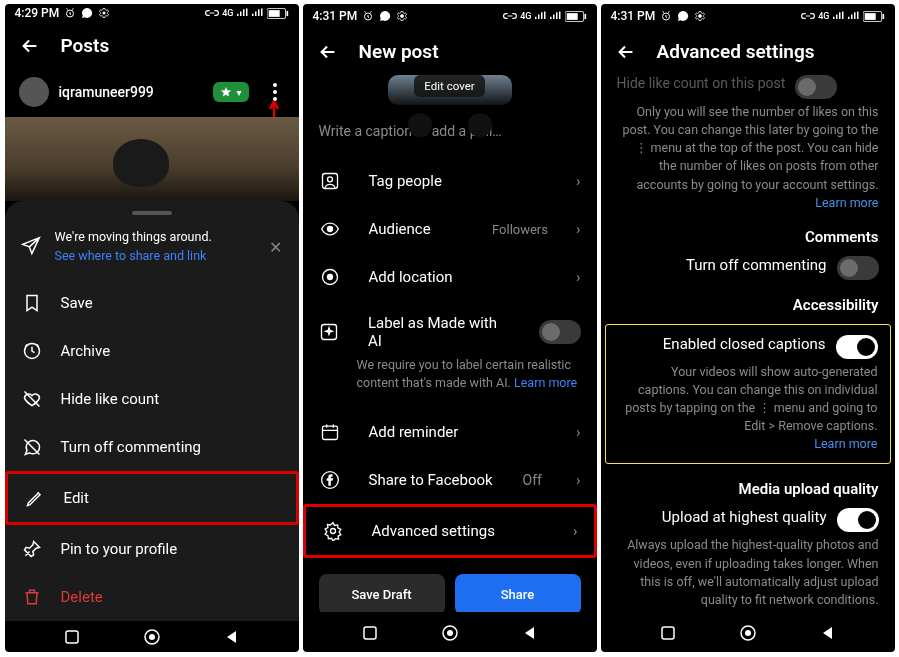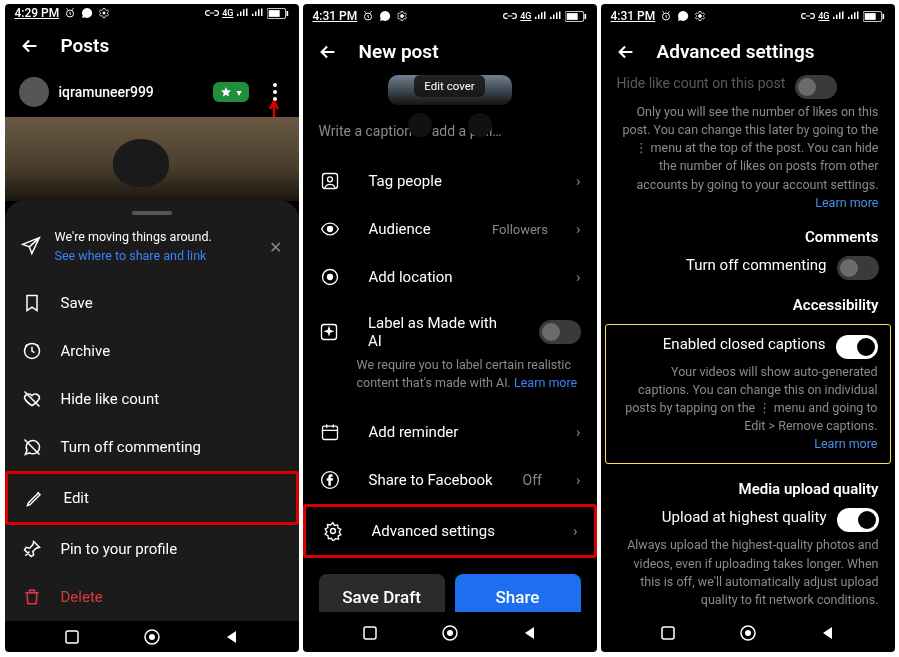--- a/index.html
+++ b/index.html
@@ -1,19 +1,19 @@
 <!DOCTYPE html>
 <html><head>
 <meta charset="utf-8">
 <style>
   *{margin:0;padding:0;box-sizing:border-box;-webkit-font-smoothing:antialiased;}
   body{background:#fff;font-family:-apple-system,"Segoe UI",Roboto,sans-serif;display:flex;justify-content:center;padding:4px;}
   .screens{display:flex;gap:4px;}
   .screen{width:294px;height:648px;background:#000;border-radius:4px;overflow:hidden;display:flex;flex-direction:column;color:#fff;font-size:14px;position:relative;}
-  .status-bar{height:24px;display:flex;align-items:center;justify-content:space-between;padding:0 10px;font-size:12px;font-weight:500;text-decoration:underline;}
+  .status-bar{height:24px;display:flex;align-items:center;justify-content:space-between;padding:0 10px;font-size:12px;font-weight:500;}
   .status-left{display:flex;align-items:center;gap:5px;}
   .status-right{display:flex;align-items:center;gap:3px;}
   .s-icon svg{display:block;}
   .header{display:flex;align-items:center;gap:20px;padding:12px 14px;font-size:19px;font-weight:600;}
   .header .back{width:22px;height:22px;display:flex;align-items:center;justify-content:center;}
   .content{flex:1;overflow:hidden;display:flex;flex-direction:column;}
   
   .profile-row{display:flex;align-items:center;padding:8px 14px 10px;gap:10px;}
   .avatar{width:30px;height:30px;border-radius:50%;background:#555;}
   .username{flex:1;font-size:14px;font-weight:500;}
@@ -44,21 +44,21 @@
   .opt{display:flex;align-items:center;gap:28px;padding:13px 16px;font-size:15px;}
   .opt .icon{width:22px;height:22px;display:flex;align-items:center;justify-content:center;}
   .opt .chev{margin-left:auto;color:#888;}
   .opt .off{margin-left:auto;color:#888;font-size:14px;margin-right:6px;}
   .opt .followers{margin-left:auto;color:#888;font-size:13px;}
   .ai-block{padding:2px 16px 16px 54px;}
   .ai-block .ai-desc{font-size:12.5px;color:#8a8a8a;line-height:1.35;}
   .ai-block .lm{color:#3b82f6;}
   .ai-toggle{margin-left:auto;}
   .btn-row{display:flex;gap:10px;padding:16px;}
-  .btn{flex:1;padding:13px 0;border-radius:8px;font-size:17px;font-weight:500;text-align:center;}
+  .btn{flex:1;padding:13px 0;border-radius:8px;font-size:13px;font-weight:500;text-align:center;}
   .btn.draft{background:#2b2b2b;}
   .btn.share{background:#1d6ff0;}
   
   .s3-body{padding:0 16px 10px;flex:1;overflow:hidden;text-align:right;}
   .dim{color:#8a8a8a;font-size:12.5px;line-height:1.45;}
   .lm{color:#4a8fe8;}
   .section-title{font-size:15px;font-weight:600;margin:16px 0 10px;}
   .row{display:flex;align-items:flex-start;gap:10px;margin-bottom:4px;}
   .row .label{flex:1;font-size:15px;}
   .toggle{width:42px;height:24px;background:#3a3a3a;border-radius:24px;position:relative;flex-shrink:0;}

